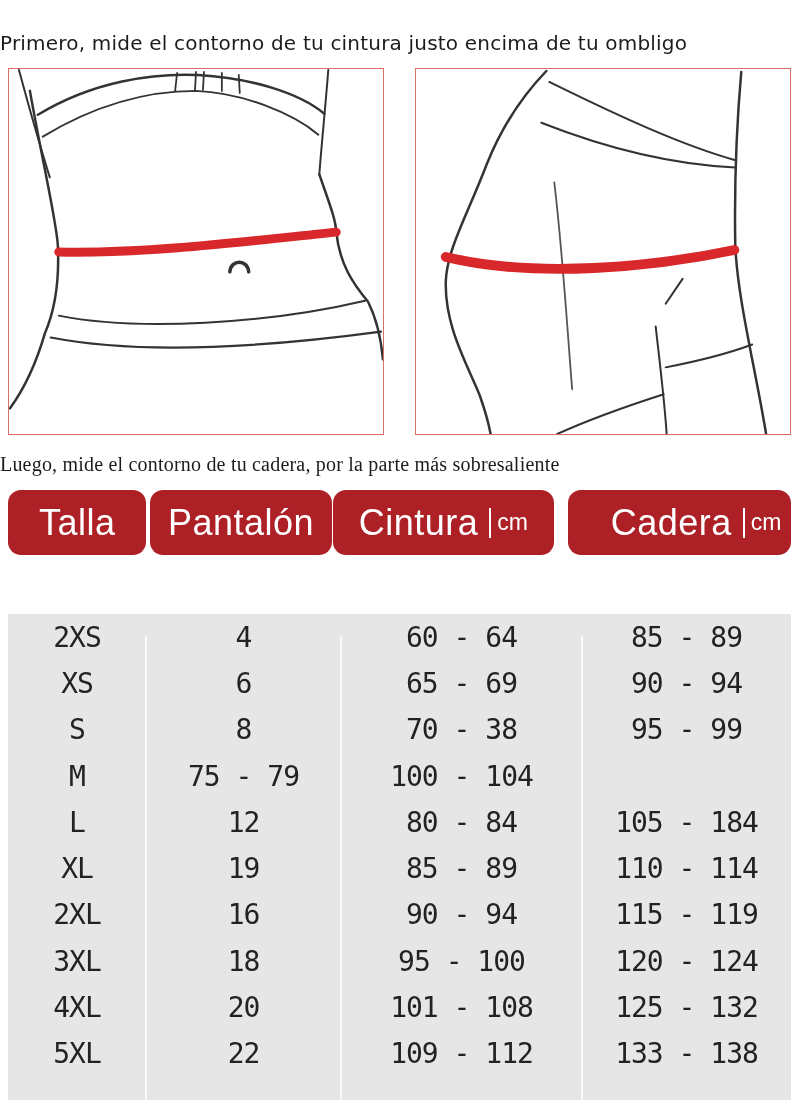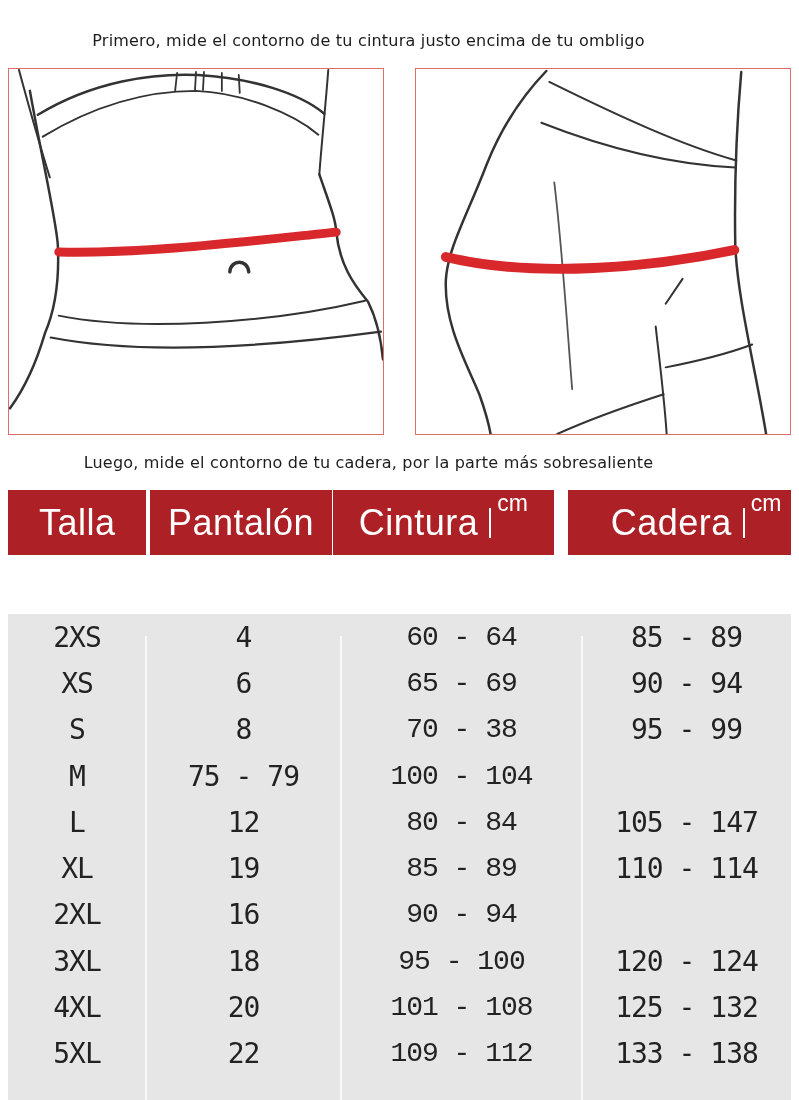--- a/index.html
+++ b/index.html
@@ -7,39 +7,40 @@
     --band-red:#d8282c;
     --figure-border:#db6f67;
     --body-gray:#e7e6e6;
   }
   html,body{margin:0;padding:0;background:#ffffff;}
   .page{
     position:relative;width:799px;height:1100px;background:#ffffff;
     overflow:hidden;font-family:"DejaVu Sans",sans-serif;
   }
   .instruction{
-    position:absolute;left:0;width:737px;text-align:center;
-    font-size:16px;font-weight:500;color:#1c1c1c;letter-spacing:.2px;
+    position:absolute;left:0;width:737px;
+    font-size:20px;font-weight:500;color:#1c1c1c;letter-spacing:.2px;
   }
   #step1{top:31px;}
-  #step2{top:453px;}
+  #step2{top:453px;font-family:Liberation Serif, serif;}
   .figures{position:absolute;top:68px;left:8px;display:flex;gap:31px;}
   .figure{
     width:376px;height:367px;box-sizing:border-box;background:#fff;
     border:1px solid var(--figure-border);
   }
   .figure svg{display:block;width:100%;height:100%;}
   .ln{stroke:#333333;fill:none;stroke-linecap:round;}
   .ln-light{stroke:#555555;fill:none;stroke-linecap:round;}
   .red-band{stroke:var(--band-red);fill:none;stroke-linecap:round;}
   .header-row{position:absolute;top:490px;left:8px;width:783px;height:65px;display:flex;}
   .header-cell{
     background:var(--header-red);color:#ffffff;height:65px;
-    display:flex;align-items:flex-start;justify-content:center;
+    display:flex;align-items:center;justify-content:center;
     font-family:"Liberation Sans",sans-serif;
+    border-radius:13px;
   }
   .header-cell:nth-child(1){width:145px;}
   .header-cell:nth-child(2){width:190px;margin-left:4px;}
   .header-cell:nth-child(3){width:232px;margin-left:1px;}
   .header-cell:nth-child(4){width:199px;margin-left:14px;padding-left:33px;}
   .header-cell .label{font-size:36px;line-height:65px;font-weight:400;letter-spacing:.5px;}
   .unit-bar{width:2px;height:30px;background:#ffffff;align-self:center;margin:0 6px 0 11px;}
   .unit{font-size:23px;}
   .table-body{
     position:absolute;top:570px;left:8px;width:783px;height:530px;
@@ -49,21 +50,21 @@
   #div1{left:137px;}
   #div2{left:332px;}
   #div3{left:573px;}
   .trow{display:flex;height:46.3px;align-items:center;}
   .tcell{
     text-align:center;font-family:"DejaVu Sans Mono",monospace;
     font-size:28px;color:#222222;letter-spacing:-1px;
   }
   .tcell:nth-child(1){width:138px;}
   .tcell:nth-child(2){width:195px;}
-  .tcell:nth-child(3){width:241px;font-family:Liberation Mono, monospace;}
+  .tcell:nth-child(3){width:241px;}
   .tcell:nth-child(4){width:209px;}
 </style>
 </head>
 <body>
 
 <div class="page">
 
   <div class="instruction" id="step1">Primero, mide el contorno de tu cintura justo encima de tu ombligo</div>
 
   <div class="figures">
@@ -172,34 +173,35 @@
   <div class="trow">
     <div class="tcell">M</div>
     <div class="tcell">75 - 79</div>
     <div class="tcell">100 - 104</div>
   </div>
 
   <div class="trow">
     <div class="tcell">L</div>
     <div class="tcell">12</div>
     <div class="tcell">80 - 84</div>
-    <div class="tcell">105 - 147</div>
+    <div class="tcell">105 - 184</div>
   </div>
 
   <div class="trow">
     <div class="tcell">XL</div>
     <div class="tcell">19</div>
     <div class="tcell">85 - 89</div>
     <div class="tcell">110 - 114</div>
   </div>
 
   <div class="trow">
     <div class="tcell">2XL</div>
     <div class="tcell">16</div>
     <div class="tcell">90 - 94</div>
+    <div class="tcell">115 - 119</div>
   </div>
 
   <div class="trow">
     <div class="tcell">3XL</div>
     <div class="tcell">18</div>
     <div class="tcell">95 - 100</div>
     <div class="tcell">120 - 124</div>
   </div>
 
   <div class="trow">

